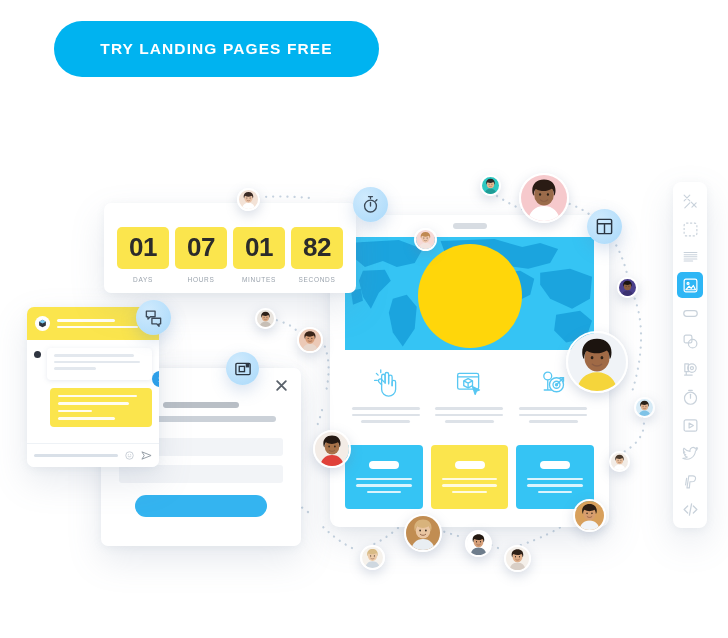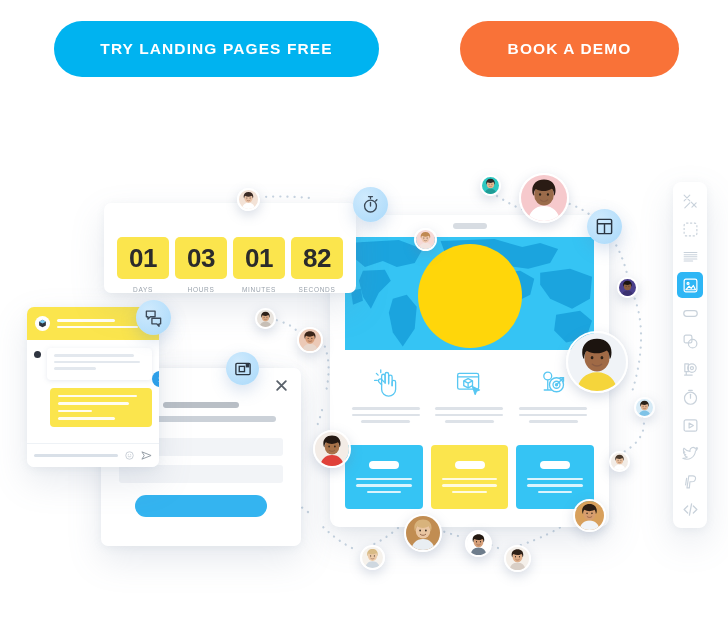--- a/index.html
+++ b/index.html
@@ -22,21 +22,21 @@
   .cta-primary { left: 54px; width: 325px; background: #00b3f0; }
   .cta-secondary { left: 460px; width: 219px; background: #f97238; }
 
   
   .shadow-soft { box-shadow: 0 14px 34px rgba(110,130,160,.17), 0 2px 8px rgba(110,130,160,.09); }
 
   
   .countdown {
     position: absolute; left: 104px; top: 203px; width: 252px; height: 90px;
     background: #fff; border-radius: 7px; display: flex;
-    align-items: flex-end; justify-content: space-between;
+    align-items: center; justify-content: space-between;
     padding: 13px 13px 0 13px; z-index: 30;
   }
   .cd-unit { width: 52px; text-align: center; }
   .cd-box {
     width: 52px; height: 42px; background: #fbe54d; border-radius: 5px;
     display: flex; align-items: center; justify-content: center;
     font-size: 26px; font-weight: bold; color: #2b2b2b; letter-spacing: -.5px;
   }
   .cd-label { margin-top: 7px; font-size: 6.5px; color: #9aa3ad; letter-spacing: .7px; }
 
@@ -152,21 +152,20 @@
   
   .plate { position: absolute; background: #fff; border-radius: 7px; z-index: 10; }
 </style>
 </head>
 <body>
 
 <div class="stage">
 
   <div class="cta-row">
     <button class="cta cta-primary">TRY LANDING PAGES FREE</button>
-    <button class="cta cta-secondary">BOOK A DEMO</button>
   </div>
 
   <svg class="dots" width="728" height="638">
     <g fill="none" stroke="#c7d4e0" stroke-width="2.2" stroke-linecap="round" stroke-dasharray="0.1 7">
       <path d="M497,196 C510,204 520,210 534,212"></path>
       <path d="M556,200 C595,208 622,238 630,288"></path>
       <path d="M632,292 C646,322 642,360 632,392"></path>
       <path d="M640,410 C650,428 640,444 620,454"></path>
       <path d="M606,462 C600,484 594,496 586,506"></path>
       <path d="M572,520 C548,536 530,542 518,546"></path>
@@ -184,21 +183,21 @@
   </svg>
 
   <div class="plate shadow-soft" style="left:155px; top:370px; width:128px; height:92px; background:#f6f8fa;"></div>
 
   <div class="countdown shadow-soft">
     <div class="cd-unit">
       <div class="cd-box">01</div>
       <div class="cd-label">DAYS</div>
     </div>
     <div class="cd-unit">
-      <div class="cd-box">03</div>
+      <div class="cd-box">07</div>
       <div class="cd-label">HOURS</div>
     </div>
     <div class="cd-unit">
       <div class="cd-box">01</div>
       <div class="cd-label">MINUTES</div>
     </div>
     <div class="cd-unit">
       <div class="cd-box">82</div>
       <div class="cd-label">SECONDS</div>
     </div>

